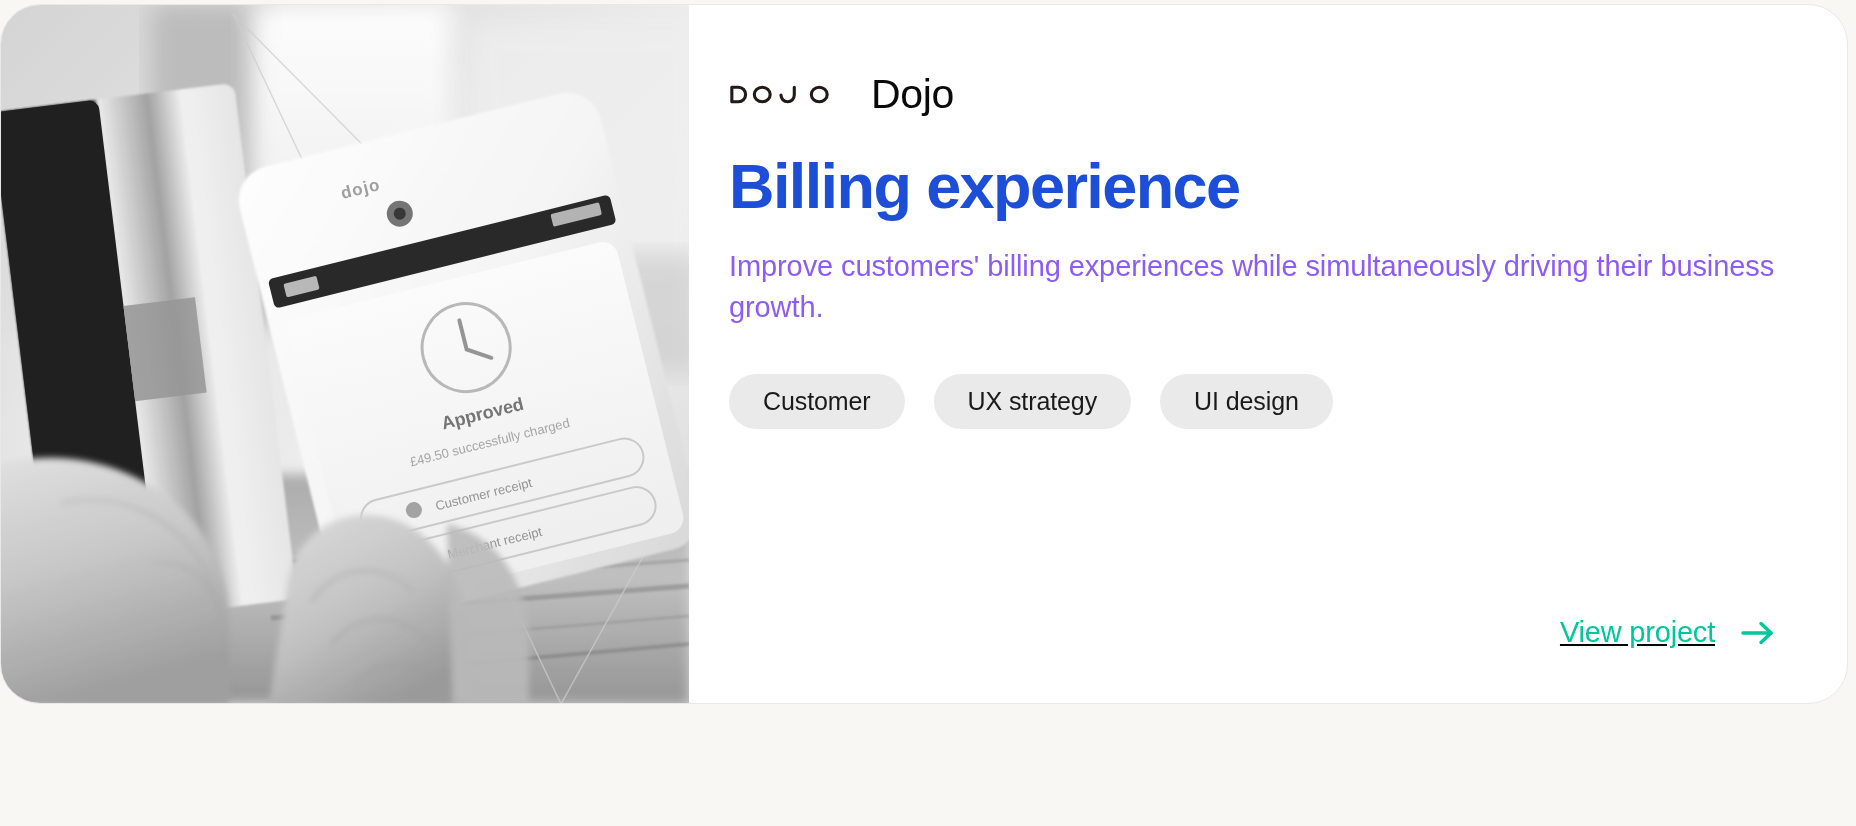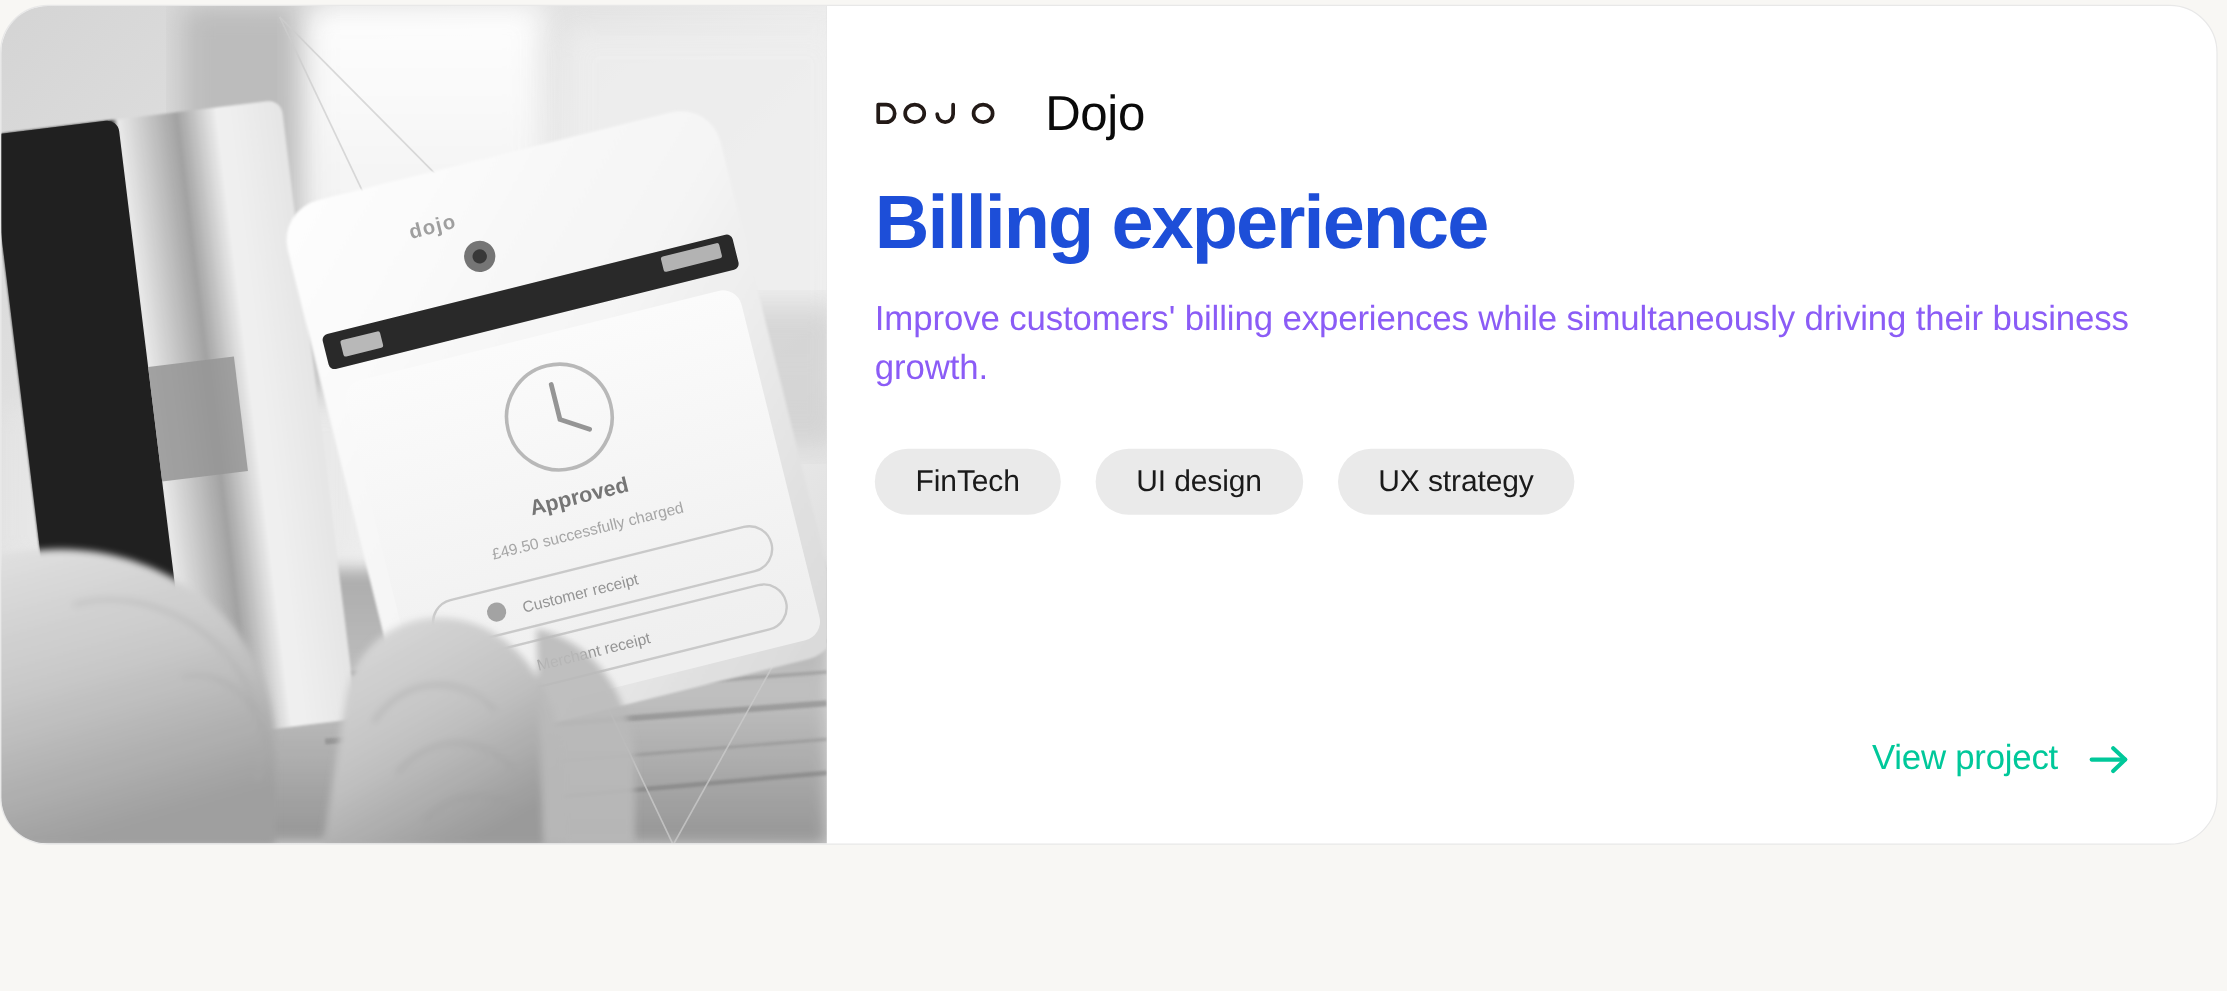--- a/index.html
+++ b/index.html
@@ -129,20 +129,21 @@
     white-space: nowrap;
   }
 
   
   .cta-row {
     margin-top: auto;
     display: flex;
     justify-content: flex-end;
     align-items: center;
     padding-bottom: 14px;
+    text-decoration: underline;
   }
 
   .view-project-link {
     display: inline-flex;
     align-items: center;
     gap: 26px;
     text-decoration: none;
     cursor: pointer;
   }
 
@@ -314,23 +315,23 @@
           </g>
         </svg>
         <span class="brand-name">Dojo</span>
       </div>
 
       <h1 class="project-title">Billing experience</h1>
 
       <p class="project-description">Improve customers' billing experiences while simultaneously driving their business growth.</p>
 
       <ul class="tag-list">
-        <li class="tag-pill">FinTech</li>
+        <li class="tag-pill">Customer</li>
+        <li class="tag-pill">UX strategy</li>
         <li class="tag-pill">UI design</li>
-        <li class="tag-pill">UX strategy</li>
       </ul>
 
       <div class="cta-row">
         <a class="view-project-link" href="#">
           <span class="view-project-label">View project</span>
           <svg class="arrow-icon" viewBox="0 0 34 26">
             <g stroke="#00c89a" stroke-width="3.4" fill="none" stroke-linecap="round" stroke-linejoin="round">
               <path d="M2 13 L30 13"></path>
               <path d="M20 3.5 L30 13 L20 22.5"></path>
             </g>

